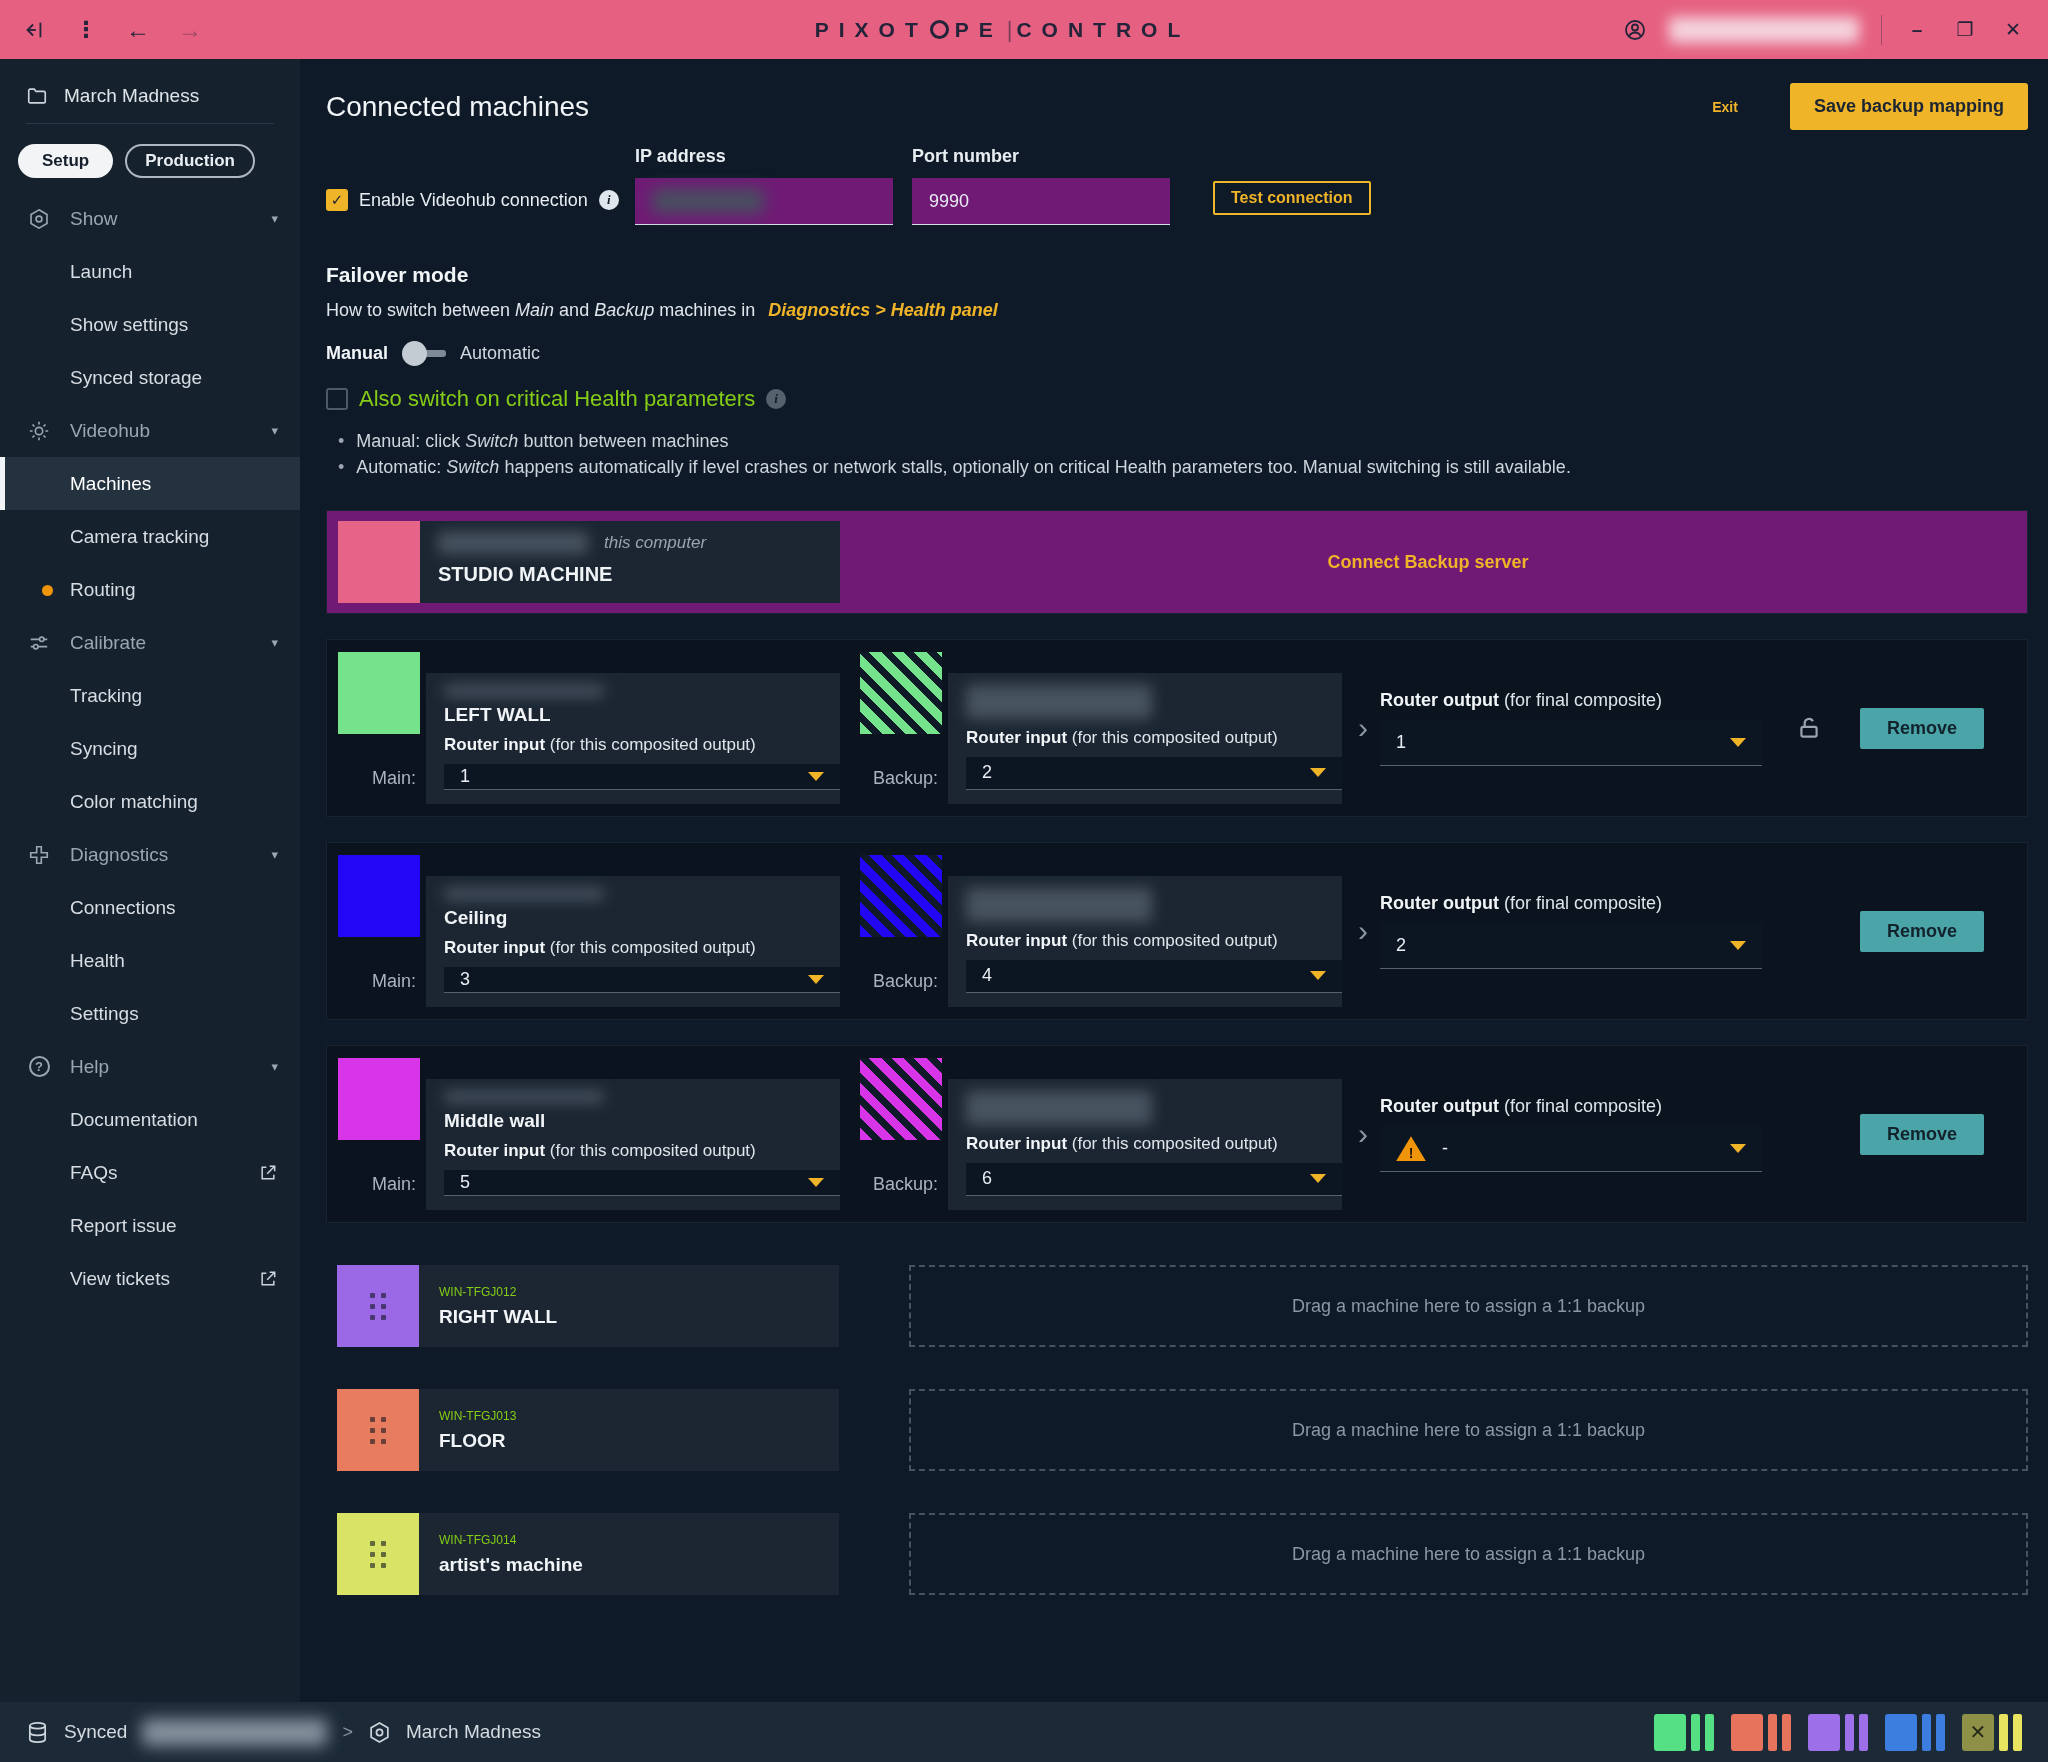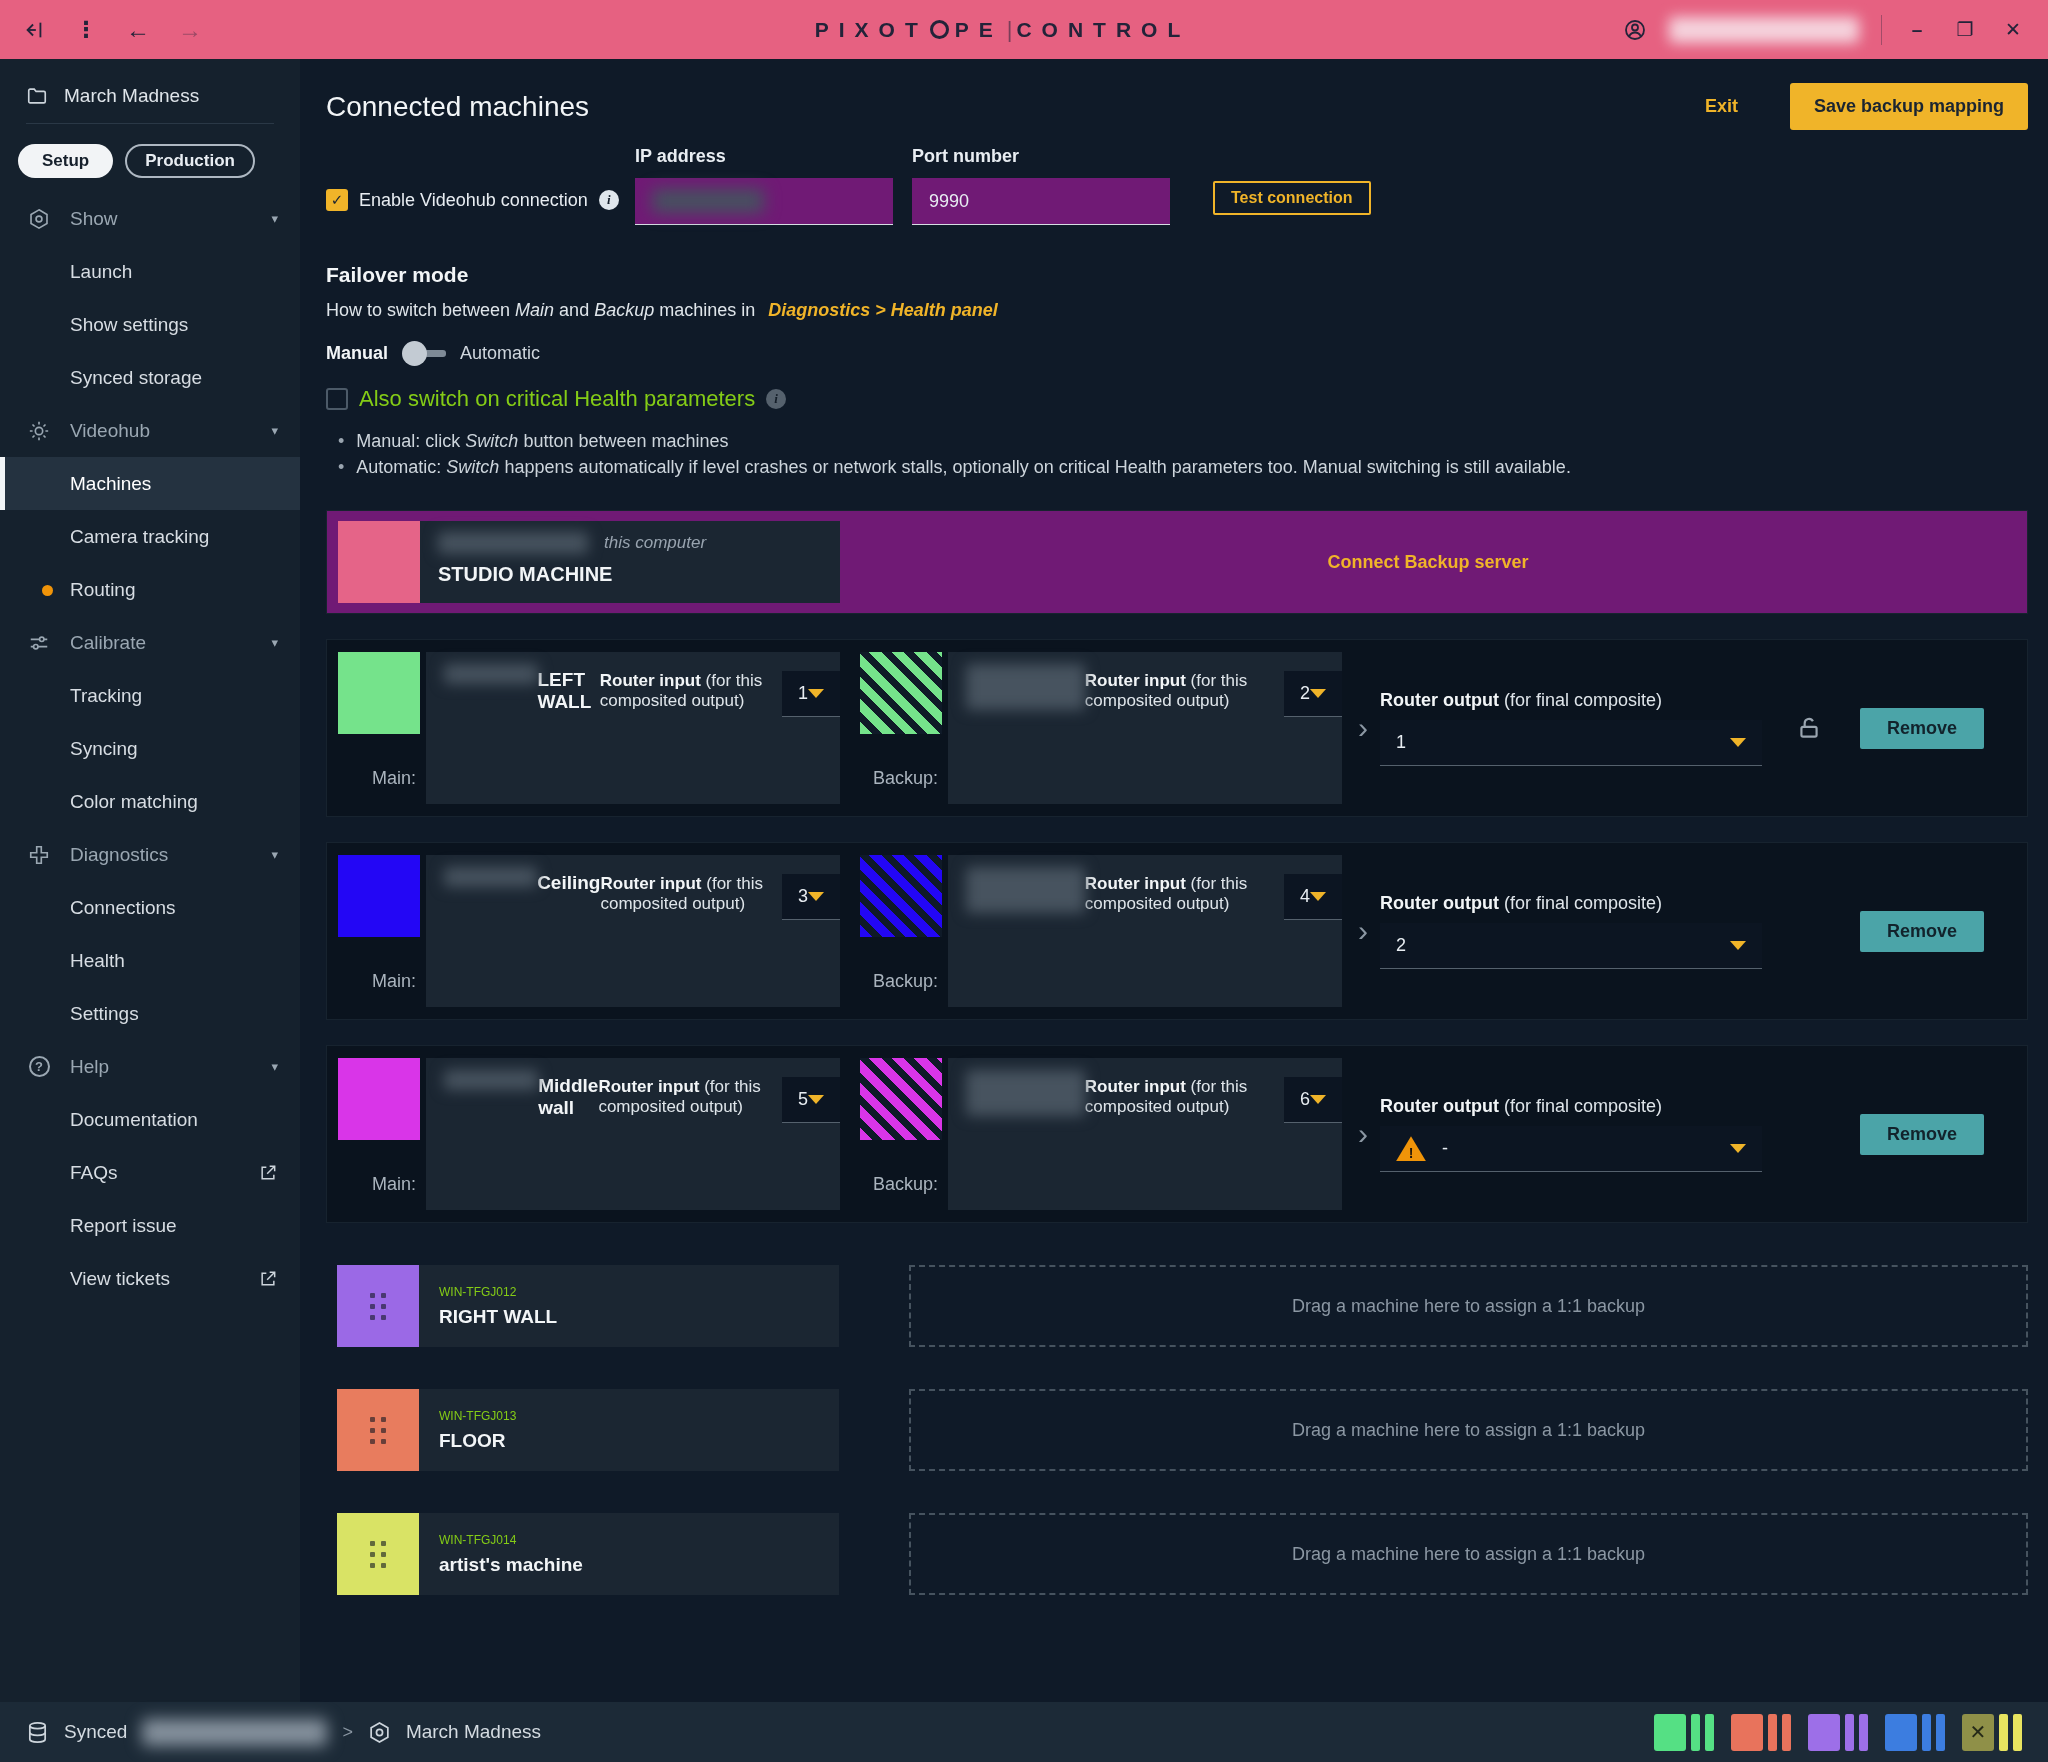--- a/index.html
+++ b/index.html
@@ -45,21 +45,21 @@
   .nav-sub.active::before { content:""; position:absolute; left:0; top:0; bottom:0; width:5px; background:#f2f5f7; }
   .routing-dot { position:absolute; left:42px; top:50%; margin-top:-5px; width:11px; height:11px; border-radius:50%; background:#f09409; }
   .ext-icon { margin-left:auto; color:#cdd5dc; width:20px; height:20px; }
   .help-circle { width:21px; height:21px; border:2px solid #9aa7b2; border-radius:50%; display:flex; align-items:center; justify-content:center; font-size:13px; font-weight:bold; color:#9aa7b2; }
   .help-circle::after { content:"?"; }
 
   
   .main { flex:1; background:#0f1a28; padding:0 20px 0 26px; overflow:hidden; }
   .main-header { display:flex; align-items:center; margin-top:24px; }
   .page-title { font-size:28px; font-weight:normal; color:#f2f5f7; }
-  .exit-link { margin-left:auto; margin-right:52px; color:#f0b429; font-size:18px; font-weight:bold; cursor:pointer; }
+  .exit-link { margin-left:auto; margin-right:52px; color:#f0b429; font-size:14px; font-weight:bold; cursor:pointer; }
   .save-btn { background:#f0b429; border:none; color:#1b2531; font-family:inherit; font-size:18px; font-weight:bold; padding:13px 24px; border-radius:3px; cursor:pointer; }
 
   
   .videohub { display:flex; align-items:flex-end; margin-top:16px; }
   .vh-check { display:flex; align-items:center; gap:11px; margin:0 16px 14px 0; width:293px; }
   .checkbox-on { width:22px; height:22px; background:#f0b429; border-radius:3px; color:#1b2531; display:flex; align-items:center; justify-content:center; font-size:15px; font-weight:bold; cursor:pointer; flex-shrink:0; }
   .checkbox-on::after { content:"\2713"; }
   .vh-label { font-size:18px; color:#e8edf2; }
   .info-icon { width:20px; height:20px; border-radius:50%; background:#dfe6ec; color:#16202c; display:flex; align-items:center; justify-content:center; font-size:13px; font-weight:bold; font-style:italic; font-family:"Liberation Serif",serif; flex-shrink:0; }
   .info-icon::after { content:"i"; }
@@ -97,21 +97,21 @@
   .line1 { display:flex; align-items:center; gap:16px; }
   .blur-pill { background:#47535f; border-radius:4px; filter:blur(7px); }
   .host-pill { width:150px; height:22px; }
   .this-computer { font-style:italic; color:#98a3af; font-size:17px; }
   .studio-name { font-weight:bold; font-size:20px; color:#f2f5f7; margin-top:9px; }
   .connect-backup { flex:1; text-align:center; color:#f0b429; font-size:18px; font-weight:bold; cursor:pointer; }
 
   .pair-row { margin-top:25px; height:178px; background:#0a131e; border:1px solid #17232f; display:flex; align-items:stretch; padding:12px 43px 12px 11px; }
   .side-col { width:82px; display:flex; flex-direction:column; flex-shrink:0; }
   .side-label { margin-top:auto; margin-bottom:15px; font-size:18px; color:#aab4be; text-align:right; padding-right:4px; }
-  .pair-card { padding:10px 0 14px 18px; margin-left:6px; }
+  .pair-card { flex-direction:column; padding:10px 0 14px 18px; margin-left:6px;margin-top:21px; }
   .card-main { width:414px; }
   .card-backup { width:394px; }
   .mname { font-weight:bold; font-size:19px; color:#f2f5f7; margin-top:7px; }
   .name-pill { width:160px; height:20px; margin-top:2px; }
   .tall-pill { width:186px; height:46px; margin-top:2px; }
   .field-label { font-size:17px; color:#dfe5ea; margin-top:9px; }
   .field-label b { color:#f2f5f7; }
   .dropdown { margin-top:9px; height:46px; background:#0c1522; border-bottom:1px solid #55616d; display:flex; align-items:center; padding:0 16px; font-size:18px; color:#e8edf2; cursor:pointer; }
   .caret { margin-left:auto; width:0; height:0; border-left:8px solid transparent; border-right:8px solid transparent; border-top:9px solid #f0b429; }
   .row-chevron { align-self:center; color:#8b97a3; font-size:30px; margin:0 12px 0 16px; }

